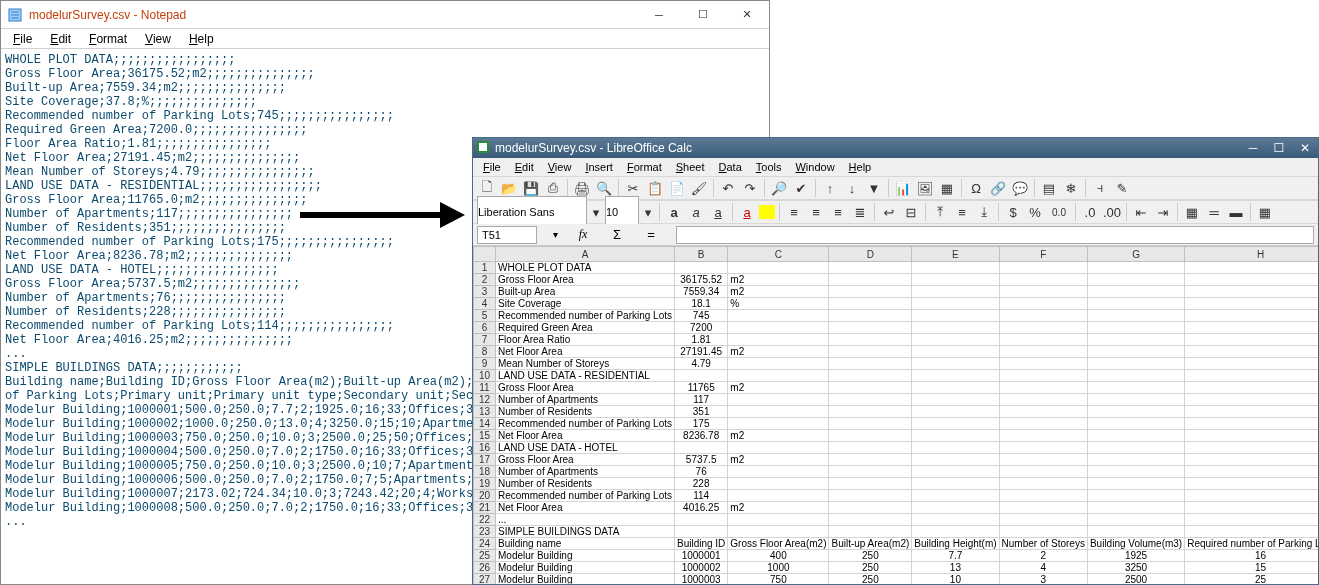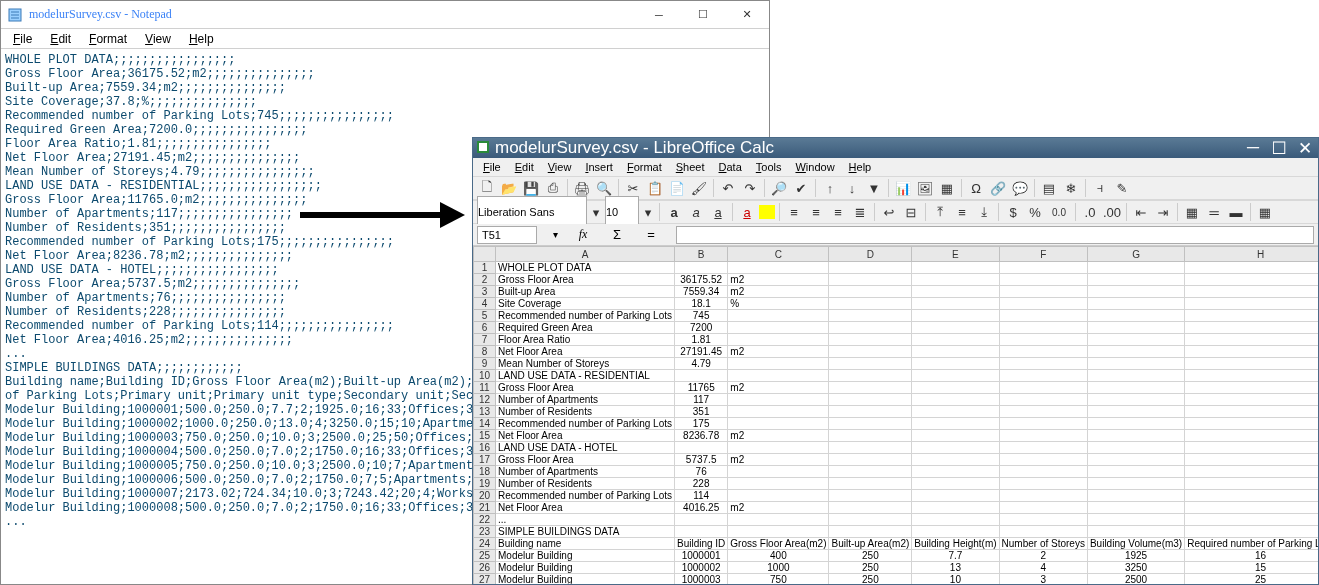--- a/index.html
+++ b/index.html
@@ -3,36 +3,36 @@
 <meta charset="utf-8">
 <style>
   * { margin: 0; padding: 0; box-sizing: border-box; }
   body { font-family: Arial, sans-serif; font-size: 11px; background: #fff; position: relative; width: 1319px; height: 585px; overflow: hidden; }
 
   
   .notepad-window { position: absolute; left: 0; top: 0; width: 770px; height: 585px; border: 1px solid #888; background: #fff; }
   .np-titlebar { height: 28px; background: #fff; display: flex; align-items: center; justify-content: space-between; border-bottom: 1px solid #d0d0d0; }
   .np-titlebar-left { display: flex; align-items: center; gap: 6px; padding-left: 6px; font-size: 12px; }
   .np-icon { width: 16px; height: 16px; display: inline-flex; align-items: center; justify-content: center; }
-  .np-title { color: #3b82f6; font-family: Liberation Serif, serif; }
+  .np-title { color: #c2410c; }
   .np-titlebar-right { display: flex; }
   .np-sysbtn { width: 44px; height: 28px; display: flex; align-items: center; justify-content: center; color: #333; }
 
   .np-menubar { height: 20px; display: flex; align-items: center; gap: 2px; padding: 0 4px; font-size: 12px; border-bottom: 1px solid #d0d0d0; }
   .np-menu-item { padding: 2px 8px; }
   .np-menu-item .uline { text-decoration: underline; }
 
   .np-body { font-family: Consolas, 'Courier New', monospace; font-size: 12px; line-height: 14px; padding: 4px 4px; white-space: pre; overflow: hidden; color: #0c4a6e; height: calc(100% - 48px); }
 
   
   .arrow { position: absolute; left: 300px; top: 200px; width: 165px; height: 30px; }
 
   
   .lo-window { position: absolute; left: 472px; top: 137px; width: 847px; height: 448px; border: 1px solid #4a6a88; background: #f0f0f0; display: flex; flex-direction: column; }
-  .lo-titlebar { height: 20px; background: linear-gradient(#5a7a95,#3a5a7a); display: flex; align-items: center; justify-content: space-between; color: #fff; font-size: 17px; }
+  .lo-titlebar { height: 20px; background: linear-gradient(#5a7a95,#3a5a7a); display: flex; align-items: center; justify-content: space-between; color: #fff; font-size: 12px; }
   .lo-titlebar-left { display: flex; align-items: center; gap: 6px; padding-left: 4px; }
   .lo-sys { display: flex; }
   .lo-sysbtn { width: 26px; height: 18px; display: flex; align-items: center; justify-content: center; color: #fff; }
 
   .lo-menubar { height: 18px; background: #f0f0f0; display: flex; align-items: center; gap: 2px; padding: 0 4px; font-size: 11px; color: #000; }
   .lo-menu-item { padding: 1px 6px; }
   .lo-menu-item .uline { text-decoration: underline; }
 
   .lo-toolbar { height: 24px; background: #f0f0f0; border-top: 1px solid #d8d8d8; border-bottom: 1px solid #d8d8d8; display: flex; align-items: center; gap: 2px; padding: 0 4px; }
   .lo-toolbar .tbtn { width: 20px; height: 20px; display: flex; align-items: center; justify-content: center; border: 1px solid transparent; font-size: 13px; color: #333; }

